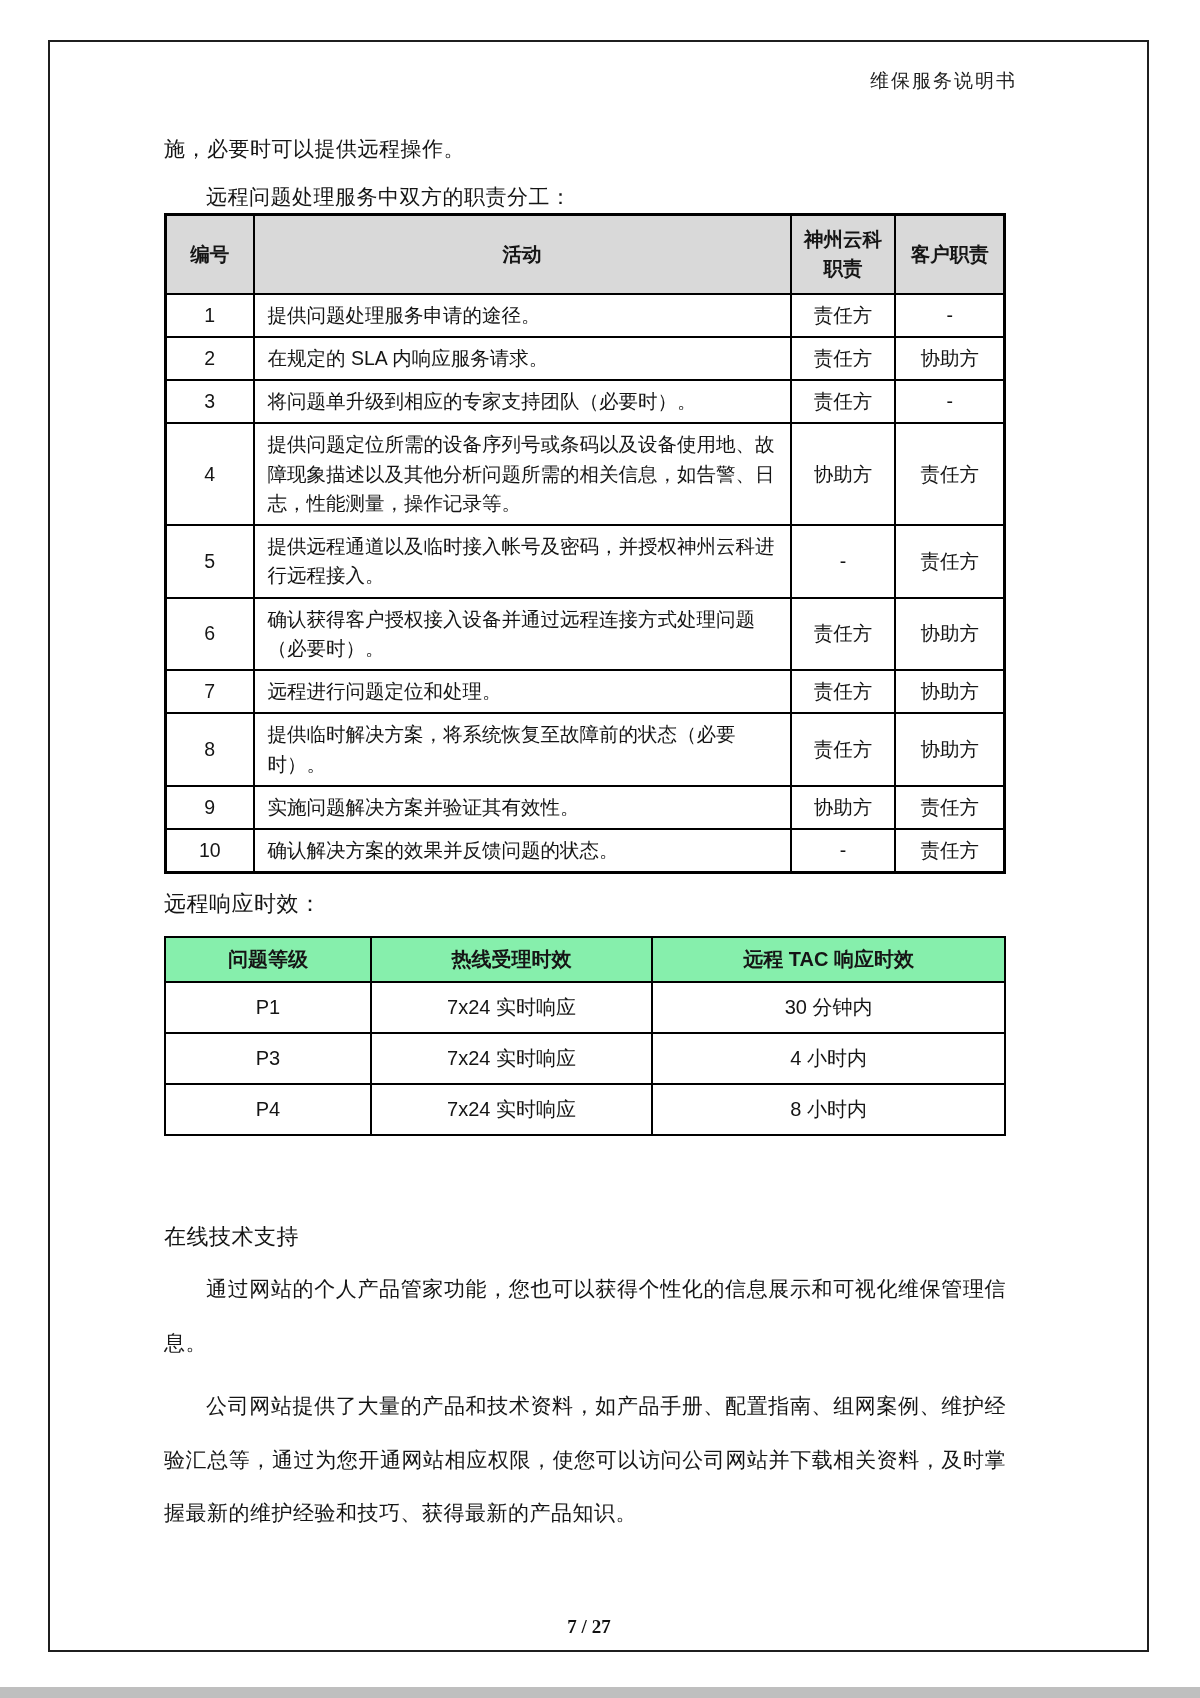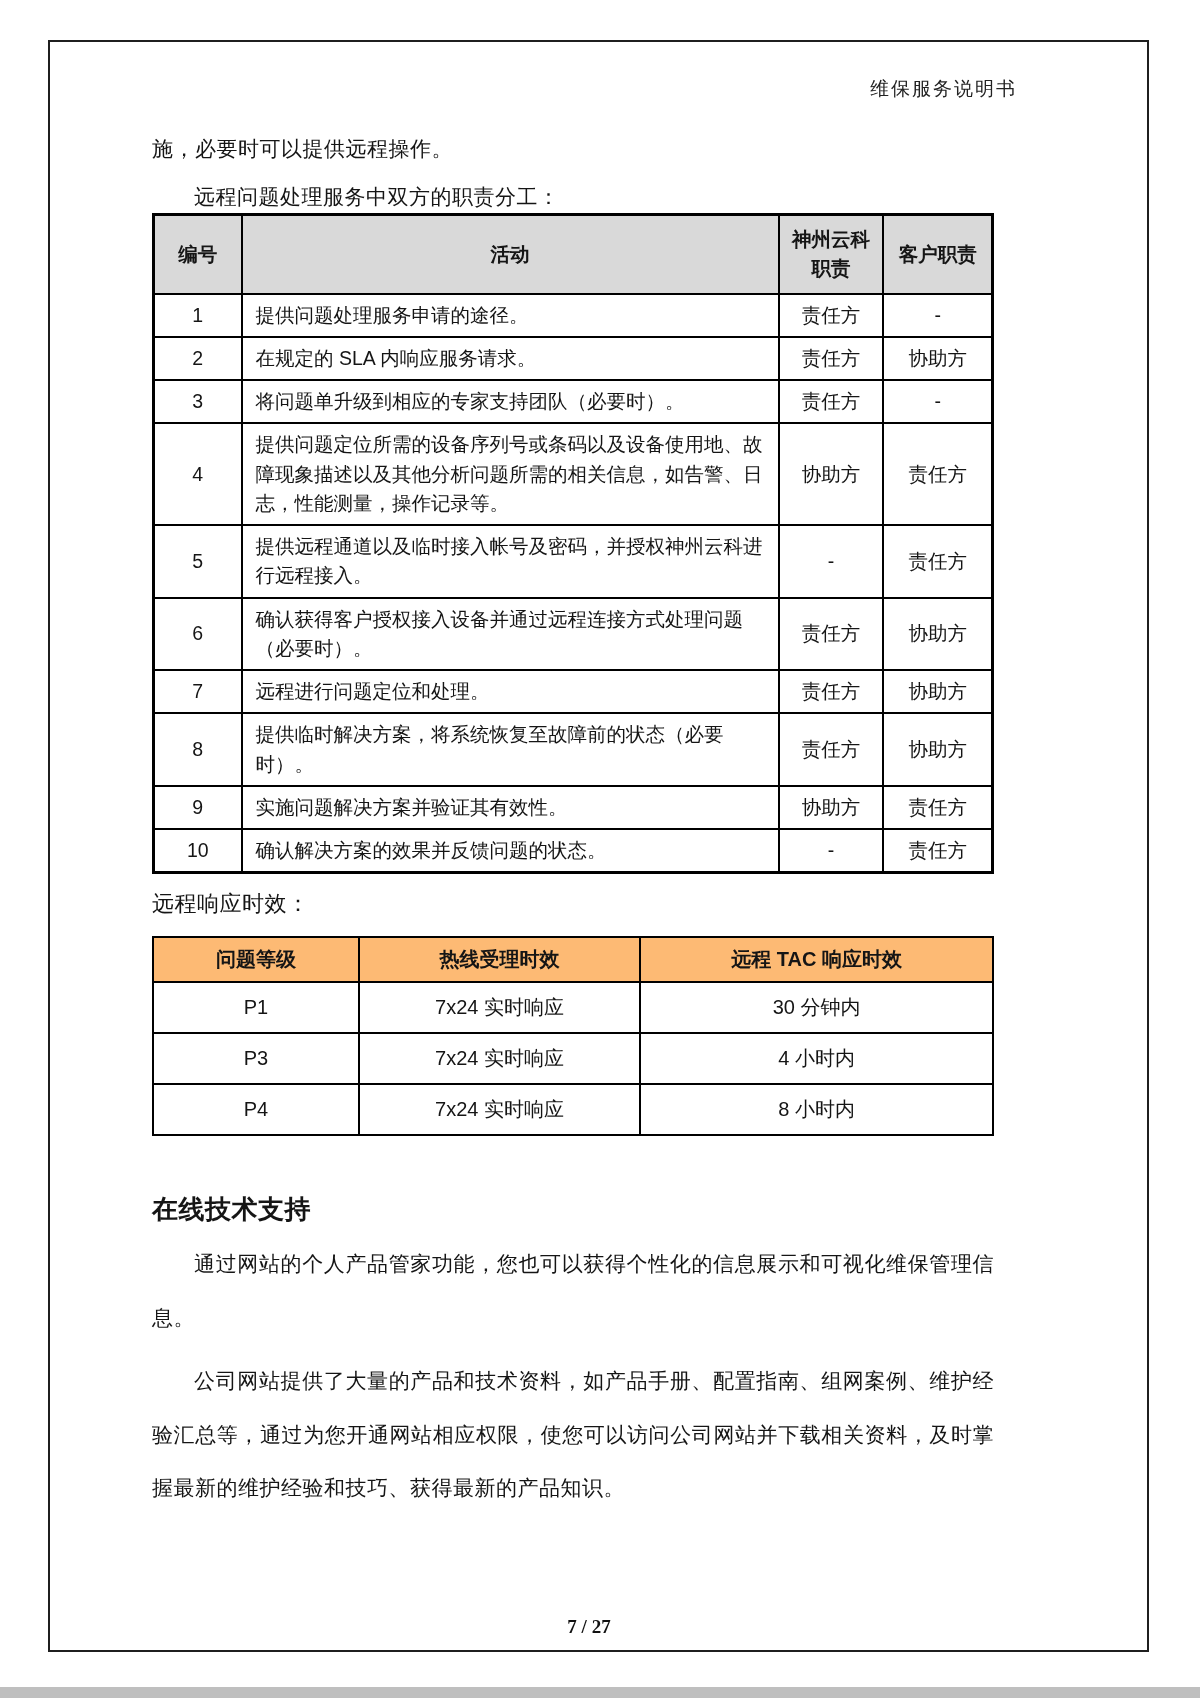--- a/index.html
+++ b/index.html
@@ -16,49 +16,49 @@
   .page-border {
     position:absolute; left:48px; top:40px;
     width:1101px; height:1612px;
     border:2px solid #1f1f1f;
   }
   .bottom-strip {
     position:absolute; left:0; bottom:0; width:100%; height:11px;
     background:#bfbfbf;
   }
   .doc-header {
-    position:absolute; top:76px; left:168px; width:849px;
+    position:absolute; top:68px; left:168px; width:849px;
     text-align:right;
     font-family:"Liberation Serif", serif;
     font-size:19px; letter-spacing:2px; color:#222;
   }
-  .content { position:absolute; left:152px; top:135px; width:842px; }
+  .content { position:absolute; left:164px; top:135px; width:842px; }
   .intro { font-size:21px; letter-spacing:0.5px; margin:0 0 20px 0; }
   .t1-caption { font-size:21px; letter-spacing:0.5px; text-indent:2em; margin:16px 0 2px 0; }
 
   table.t1 { width:100%; border-collapse:collapse; border:3px solid #000; font-size:19.5px;padding-left:24px; }
   table.t1 th, table.t1 td {
     border:2px solid #000; padding:6px 10px;
     line-height:1.5; vertical-align:middle; text-align:center;
   }
   table.t1 th { background:#d9d9d9; font-weight:bold; padding:9px 6px; }
   table.t1 td.activity { text-align:left; padding-left:13px; }
   .col-no { width:10.5%; } .col-act { width:64%; } .col-ven { width:12.5%; } .col-cus { width:13%; }
   .th-line { display:block; }
 
   .t2-caption { font-size:22px; letter-spacing:0.5px; margin:15px 0 17px 0; }
   table.t2 { width:100%; border-collapse:collapse; border:2px solid #000; font-size:20px; }
   table.t2 th, table.t2 td {
     border:2px solid #000; text-align:center; vertical-align:middle; line-height:1.25;
   }
-  table.t2 th { background:#fdba74; font-weight:bold; padding:9px 4px; }
+  table.t2 th { background:#86efac; font-weight:bold; padding:9px 4px; }
   table.t2 td { padding:12px 4px; }
   .col2-a { width:24.5%; } .col2-b { width:33.5%; } .col2-c { width:42%; }
 
-  .section-title { font-size:26px; font-weight:bold; letter-spacing:0.5px; margin:56px 0 0 0; }
+  .section-title { font-size:22px; font-weight:normal; letter-spacing:0.5px; margin:86px 0 0 0; }
   .para {
     font-size:21px; line-height:2.55; letter-spacing:0.5px;
     text-align:justify; text-indent:2em; margin:10px 0 0 0;
   }
   .footer {
     position:absolute; left:168px; width:842px; top:1616px;
     text-align:center;
     font-family:"Liberation Serif", serif;
     font-size:19px; font-weight:bold; color:#111;
   }

